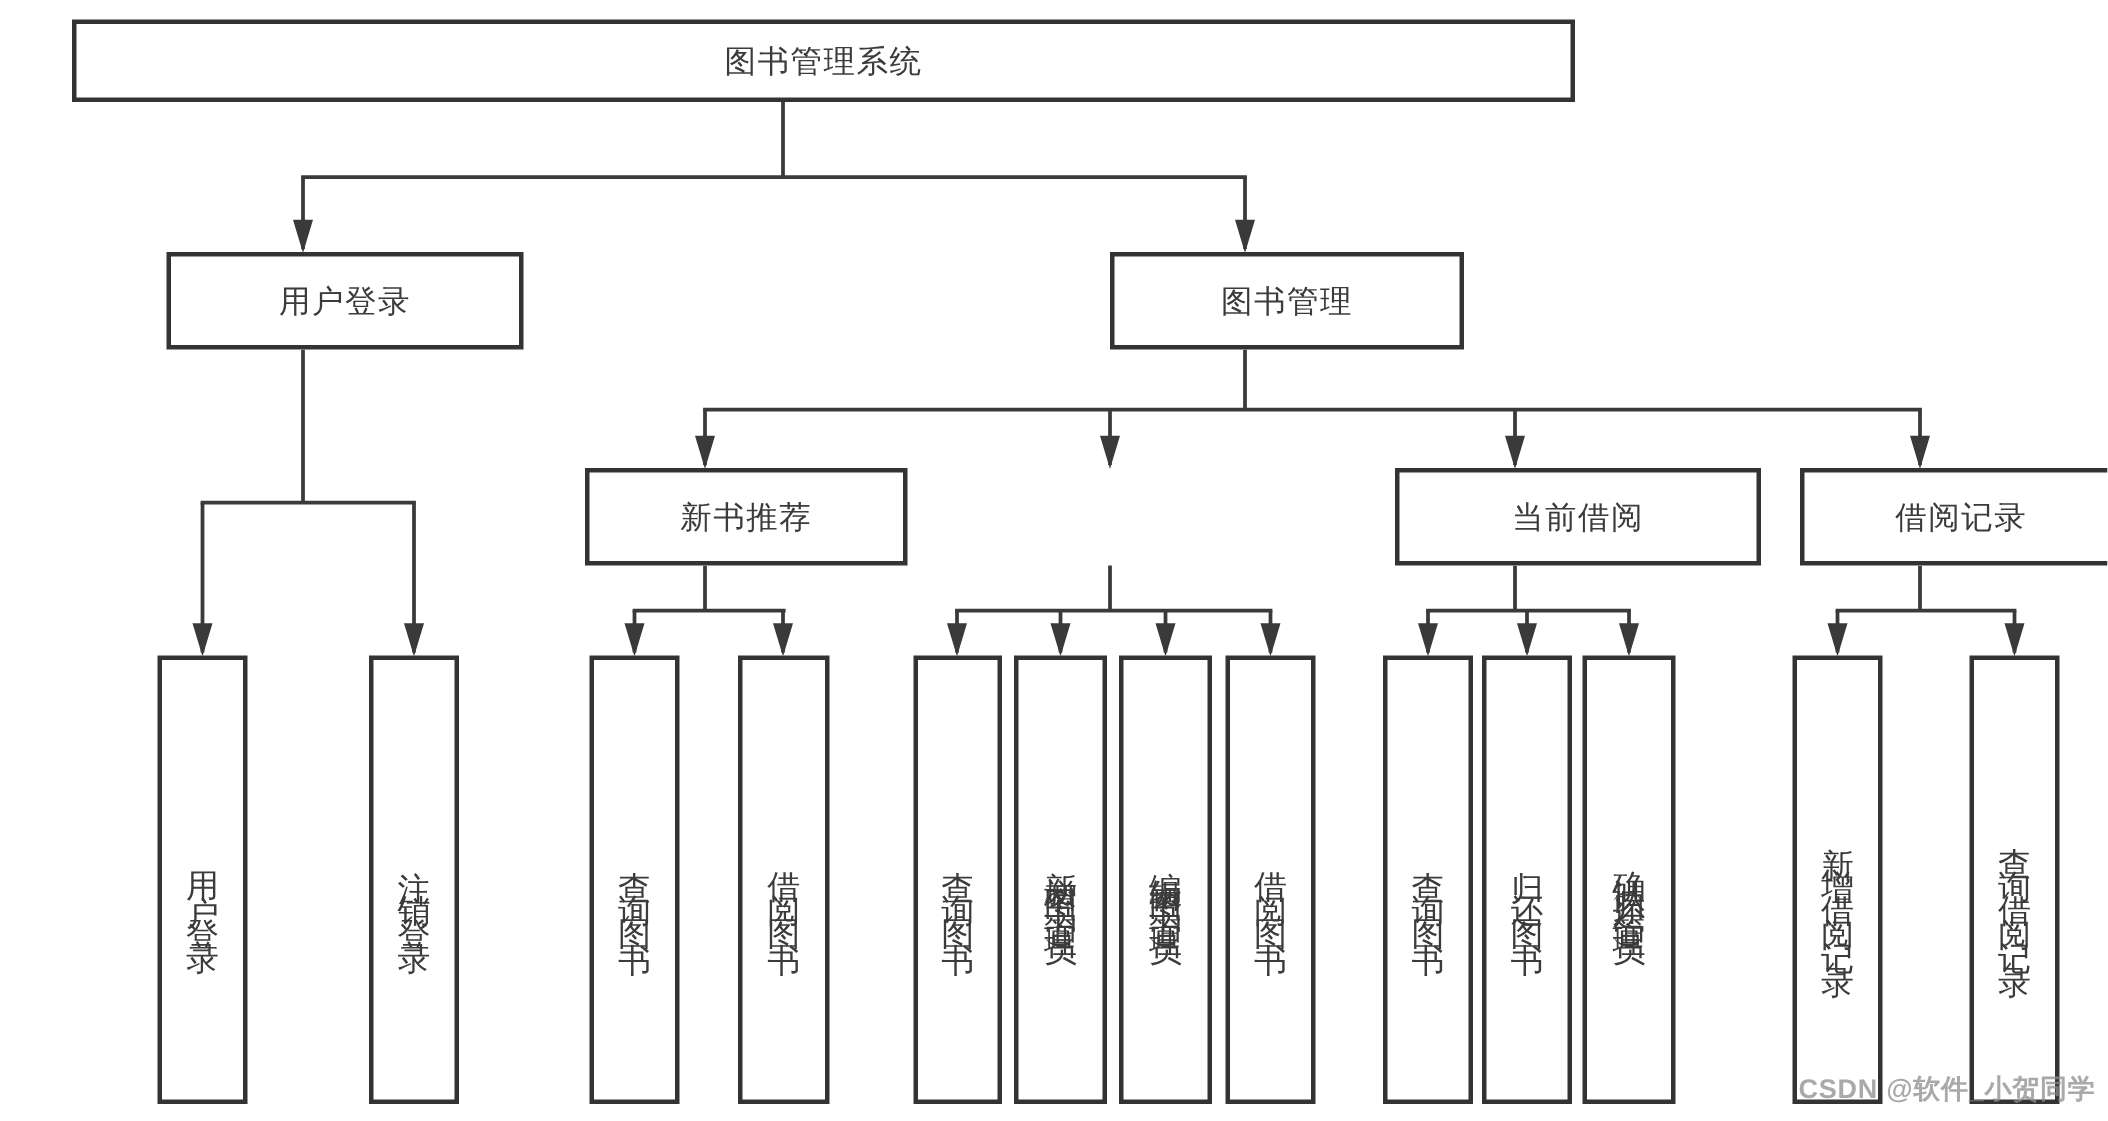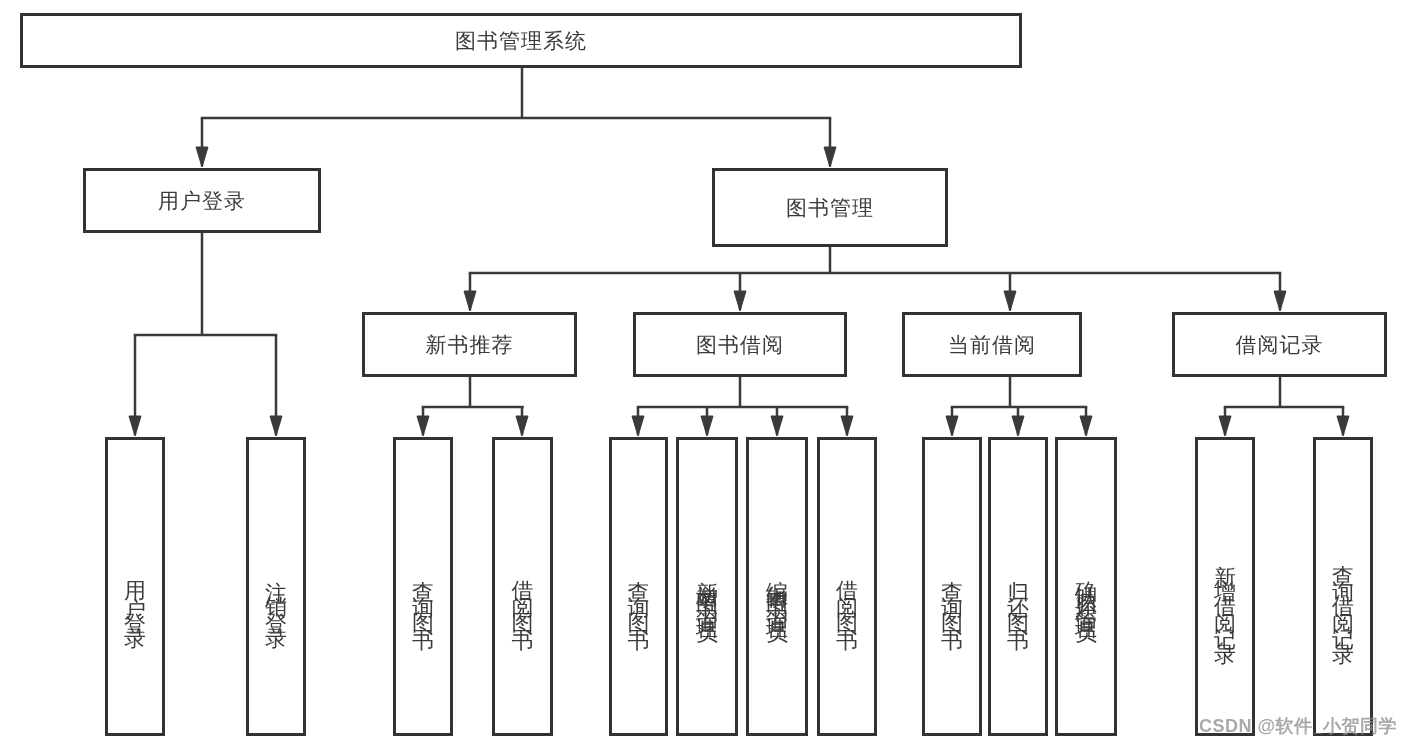--- a/index.html
+++ b/index.html
@@ -15,21 +15,21 @@
     position:absolute;
     box-sizing:border-box;
     background:#ffffff;
     border:3px solid #333333;
     display:flex;
     align-items:center;
     justify-content:center;
     z-index:2;
     color:#3b3b3b;
   }
-  .node.h{font-size:21px;letter-spacing:1px;}
+  .node.h{font-size:21px;letter-spacing:1px;margin-left:28px;}
   .node.leaf{z-index:2;}
   .leaf .vtext{
     writing-mode:vertical-rl;
     text-orientation:mixed;
     font-size:22px;
     line-height:1;
     color:#3b3b3b;
     white-space:nowrap;
   }
   .leaf .vtext.sp-wide{letter-spacing:16px;margin-bottom:-16px;}
@@ -100,31 +100,28 @@
     </g>
   </svg>
 
   <div class="node h" style="left:20px;top:13px;width:1002px;height:55px;">
     <span>图书管理系统</span>
   </div>
 
   <div class="node h" style="left:83px;top:168px;width:238px;height:65px;">
     <span>用户登录</span>
   </div>
-  <div class="node h" style="left:712px;top:168px;width:236px;height:79px;">
+  <div class="node h" style="left:712px;top:168px;width:236px;height:65px;">
     <span>图书管理</span>
   </div>
 
   <div class="node h" style="left:362px;top:312px;width:215px;height:65px;align-items:center;">
     <span>新书推荐</span>
   </div>
-  <div class="node h" style="left:633px;top:312px;width:214px;height:65px;">
-    <span>图书借阅</span>
-  </div>
-  <div class="node h" style="left:902px;top:312px;width:180px;height:65px;">
+  <div class="node h" style="left:902px;top:312px;width:244px;height:65px;">
     <span>当前借阅</span>
   </div>
   <div class="node h" style="left:1172px;top:312px;width:215px;height:65px;">
     <span>借阅记录</span>
   </div>
 
   <div class="node leaf" style="left:105px;top:437px;width:60px;height:299px;">
     <span class="vtext sp-wide">用户登录</span>
   </div>
   <div class="node leaf" style="left:246px;top:437px;width:60px;height:299px;">

